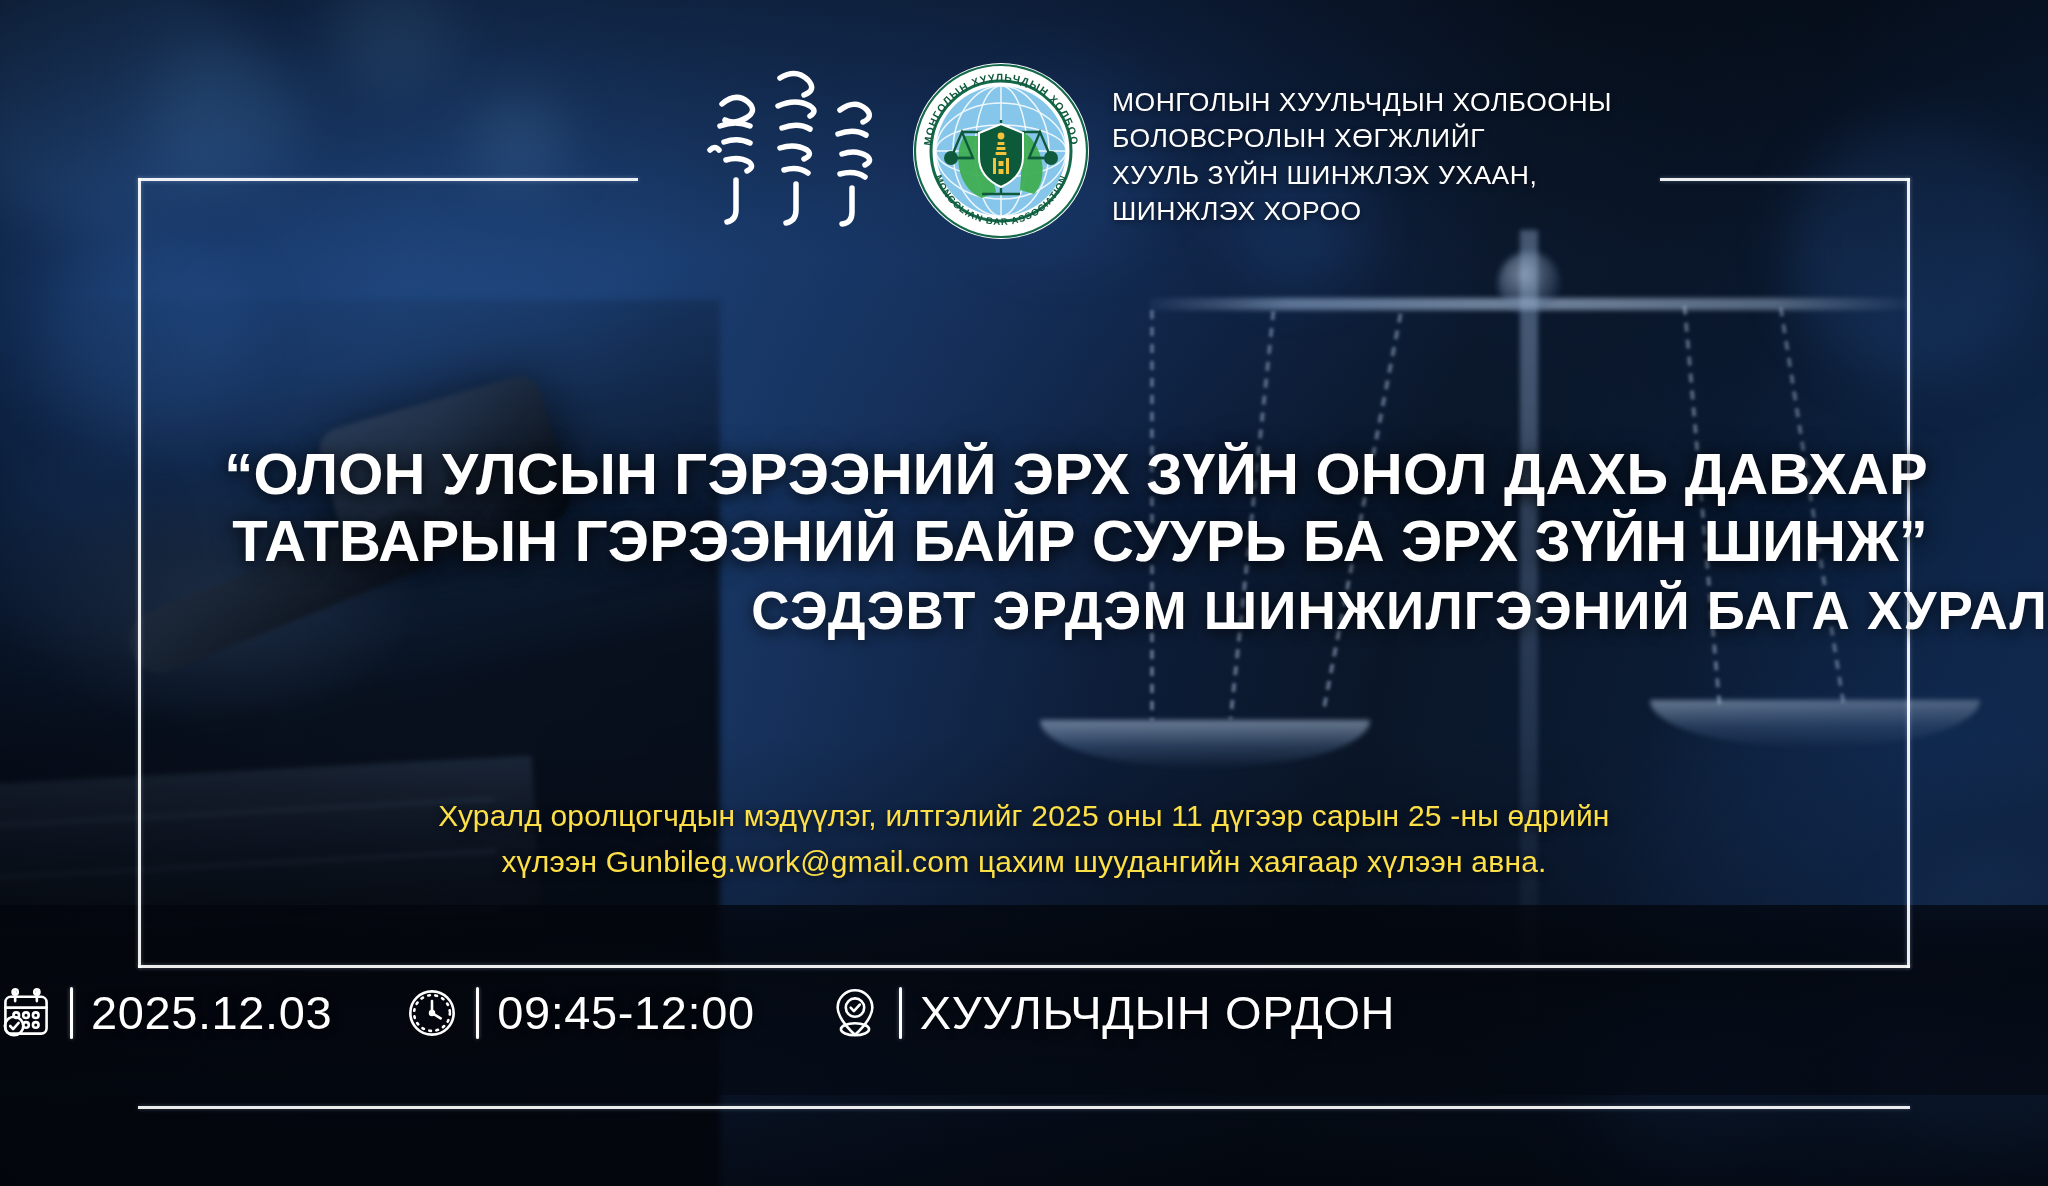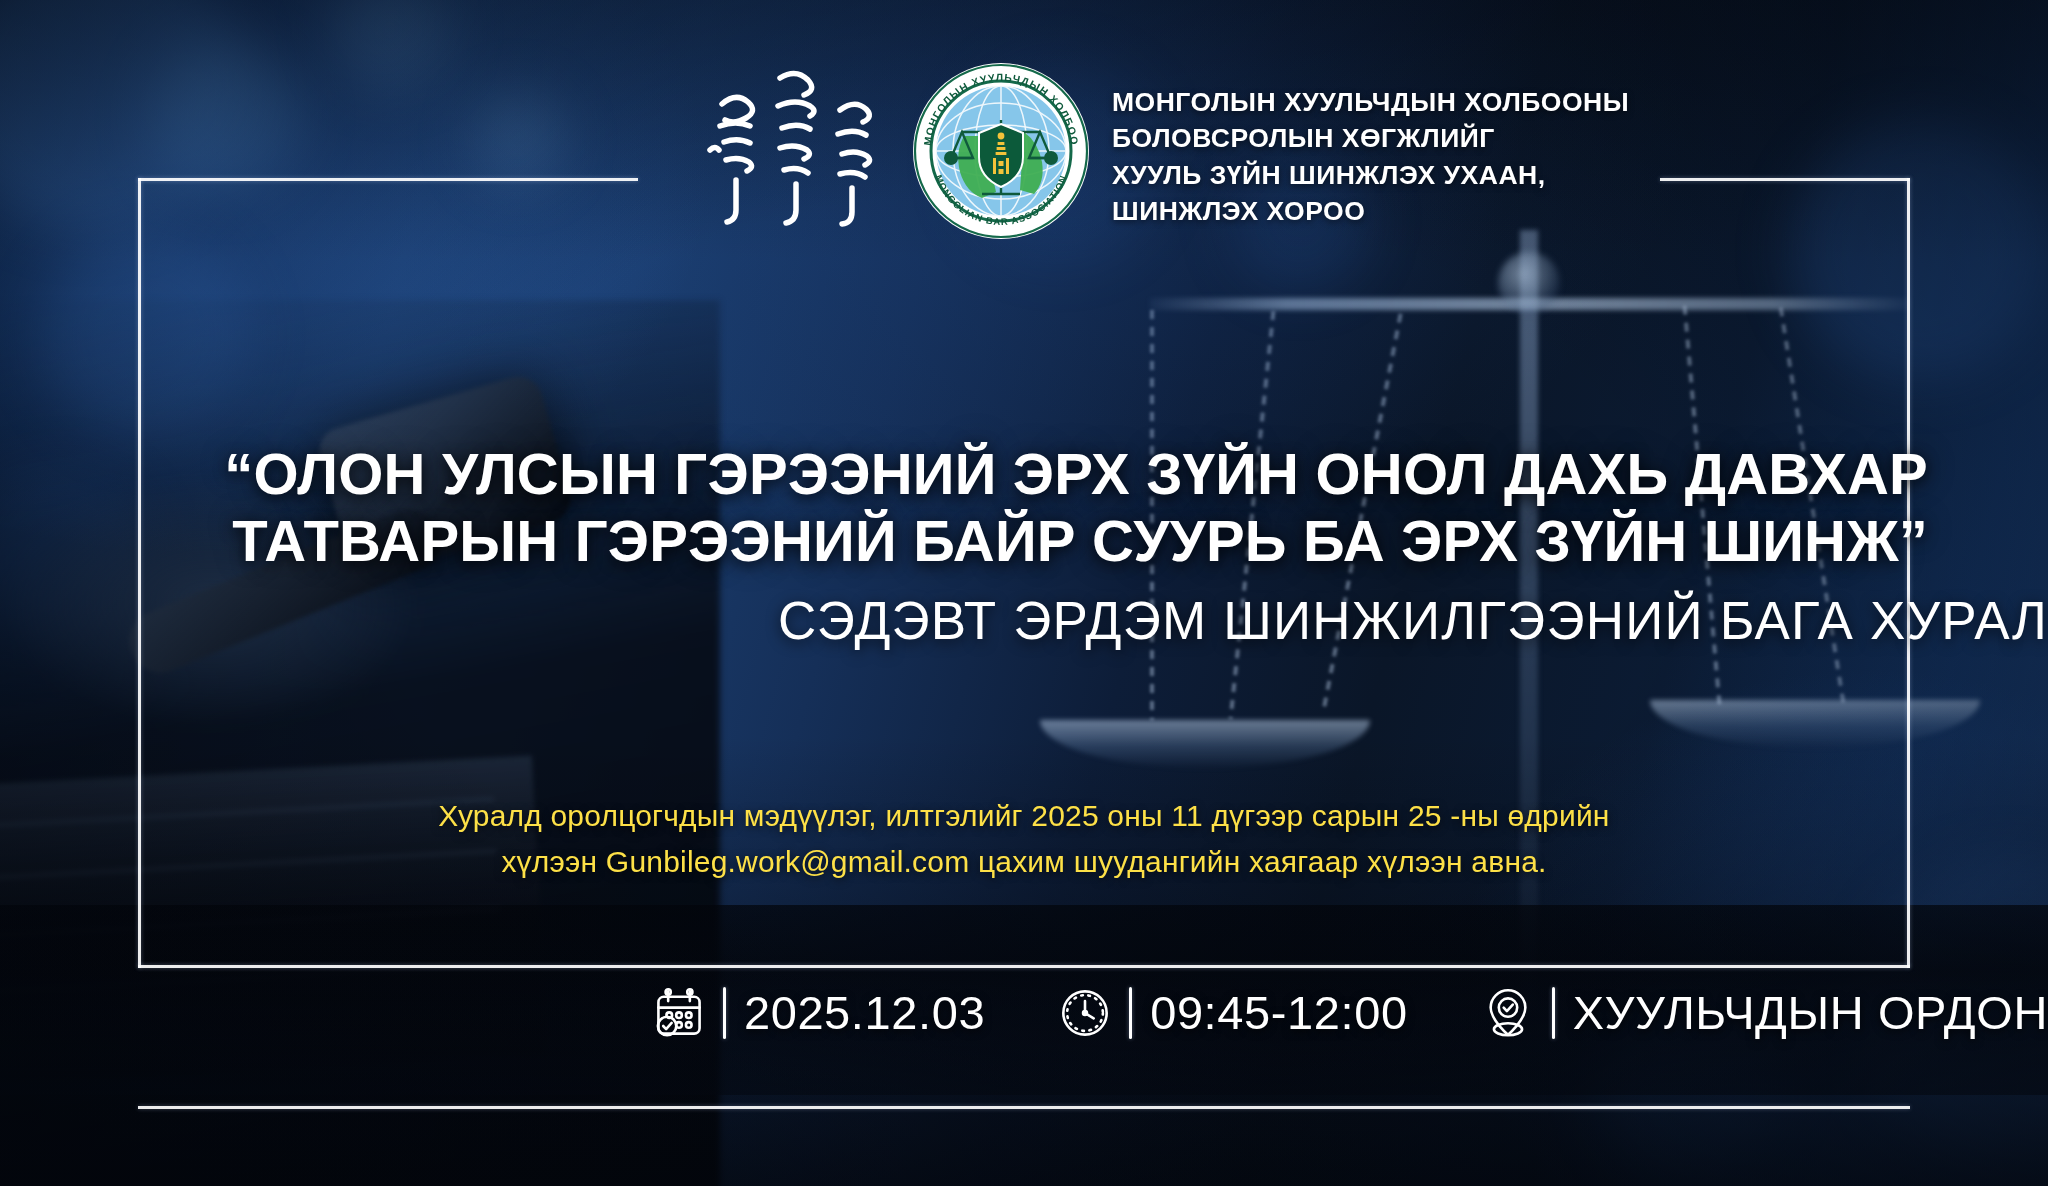--- a/index.html
+++ b/index.html
@@ -148,59 +148,59 @@
   .mn-script{
     width:190px; height:180px;
     display:block;
   }
   .emblem{ width:178px; height:178px; display:block; flex:none; }
 
   .org-lines{
     margin-top:22px;
     color:#ffffff;
     font-size:26.5px;
-    font-weight:bold;
+    font-weight:normal;
     line-height:1.37;
     letter-spacing:.5px;
     text-shadow:0 2px 6px rgba(0,0,0,.55);
     white-space:nowrap;
   }
 
   
   .title-block{
     position:absolute; left:0; right:0; top:440px;
     text-align:right; color:#fff;
   }
   .title-main{
     font-size:58px; font-weight:bold; line-height:1.16;
     letter-spacing:.2px;
     text-shadow:0 3px 14px rgba(0,0,0,.75), 0 0 30px rgba(0,0,0,.45);
     padding:0 120px;
   }
   .title-sub{
-    margin-top:14px;
-    font-size:53px; font-weight:400; line-height:1.2;
+    margin-top:4px;
+    font-size:53px; font-weight:700; line-height:1.2;
     letter-spacing:1.2px;
     text-shadow:0 3px 14px rgba(0,0,0,.7);
   }
 
   
   .body-text{
     position:absolute; left:0; right:0; top:793px;
     text-align:center; color:#fde047;
     font-size:30px; line-height:1.52; font-weight:400;
     letter-spacing:.2px;
     text-shadow:0 2px 9px rgba(0,0,0,.7);
     padding:0 190px;
   }
 
   
   .meta{
     position:absolute; left:0; right:0; top:985px;
-    display:flex; align-items:center; justify-content:flex-end;
+    display:flex; align-items:center; justify-content:flex-start;
     gap:0; color:#fff;
   }
   .meta-item{ display:flex; align-items:center; }
   .meta-icon{ width:52px; height:52px; flex:none; }
   .meta-sep{
     width:3px; height:52px; background:#fff; margin:0 18px; border-radius:2px;
     box-shadow:0 0 4px rgba(200,220,255,.4);
   }
   .meta-text{
     font-size:47px; font-weight:400; letter-spacing:.6px;

